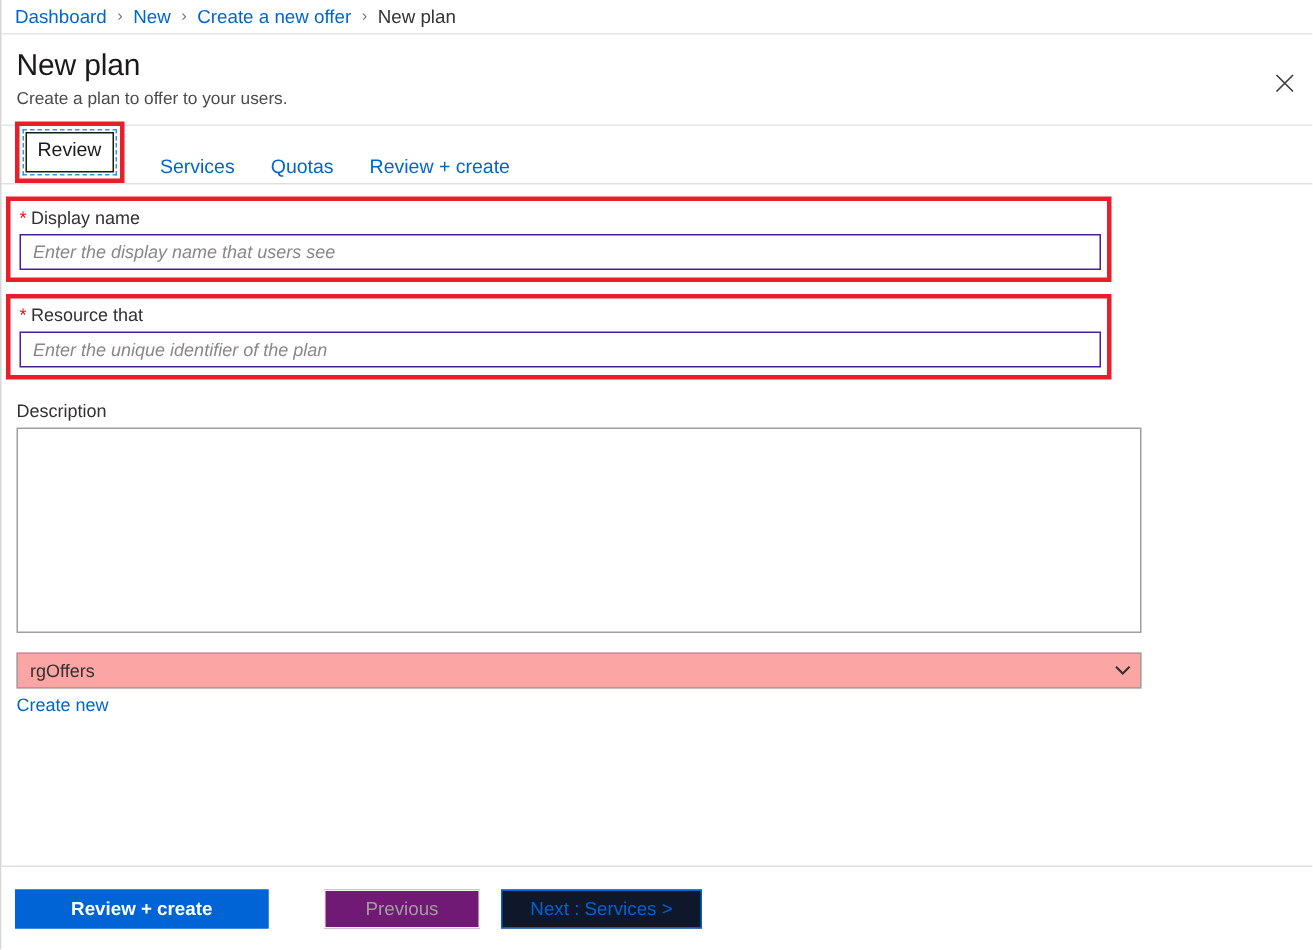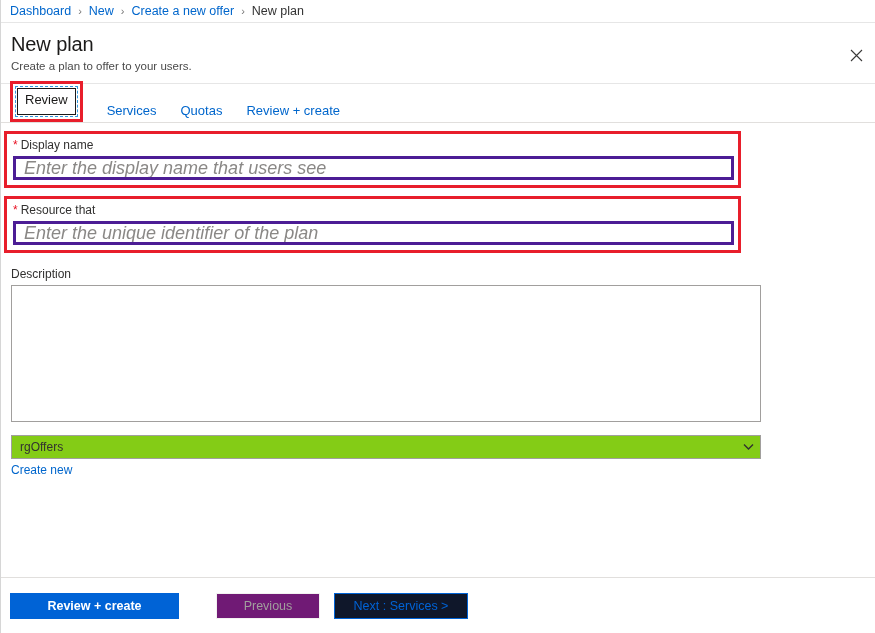--- a/index.html
+++ b/index.html
@@ -168,24 +168,24 @@
   .req-star {
     color: #e81123;
     font-size: 12px;
     margin-right: 3px;
     line-height: 16px;
   }
   .text-input {
     width: 100%;
     height: 24px;
     box-sizing: border-box;
-    border: 3px solid #4c1d95;
+    border: 1px solid #4c1d95;
     background: #ffffff;
     font-family: "Liberation Sans", sans-serif;
-    font-size: 18px;
+    font-size: 12px;
     color: #323130;
     padding: 0 8px;
     outline: none;
     display: block;
   }
   .text-input::placeholder {
     color: #8a8886;
     font-style: italic;
     opacity: 1;
   }
@@ -208,21 +208,21 @@
   .select-wrap {
     position: relative;
     width: 100%;
     height: 24px;
   }
   .select-box {
     width: 100%;
     height: 24px;
     box-sizing: border-box;
     border: 1px solid #a19f9d;
-    background: #84cc16;
+    background: #fca5a5;
     font-size: 12px;
     color: #323130;
     padding: 0 26px 0 8px;
     display: flex;
     align-items: center;
     cursor: pointer;
   }
   .select-chevron {
     position: absolute;
     right: 1px;

